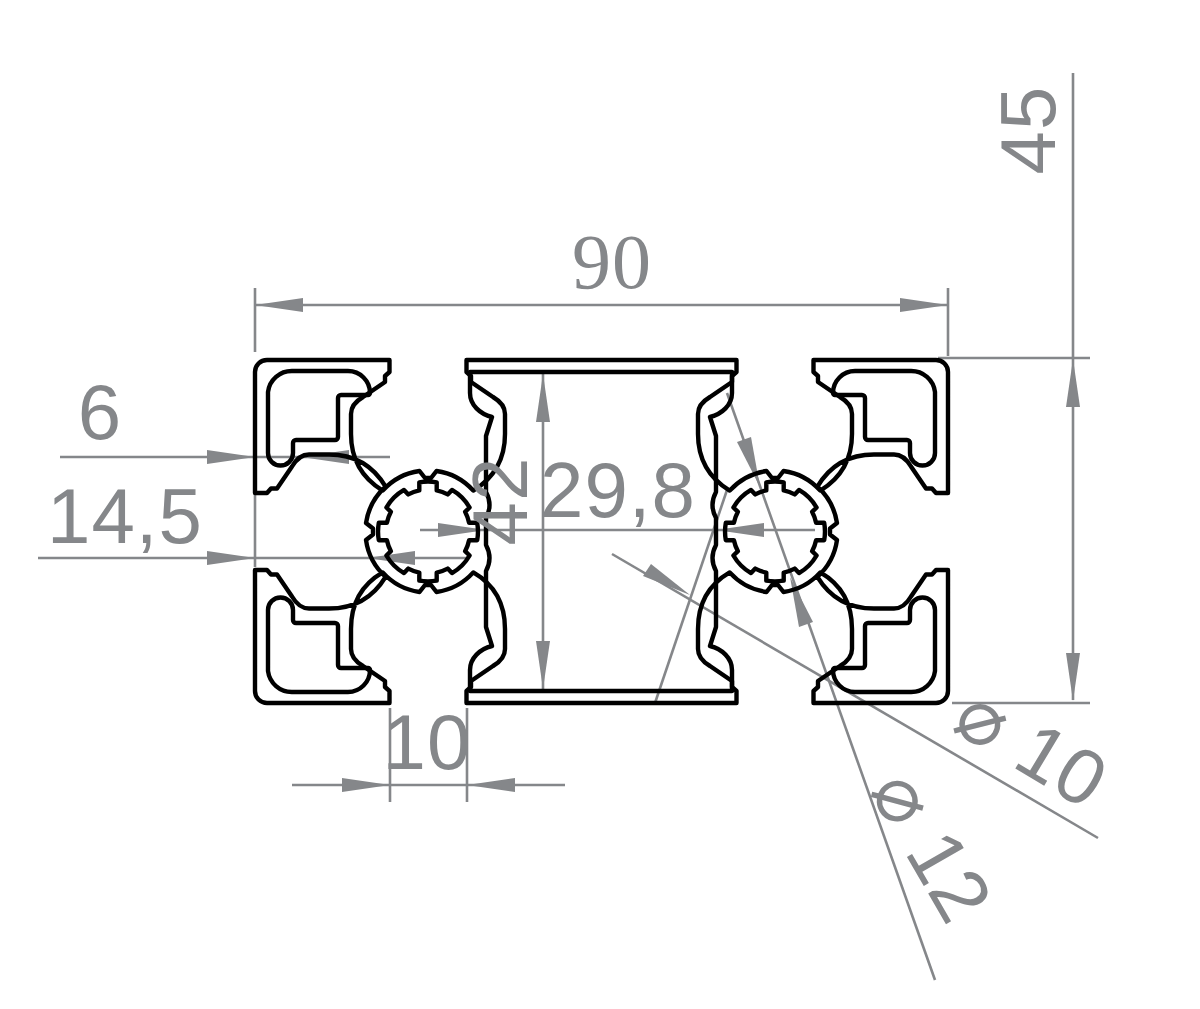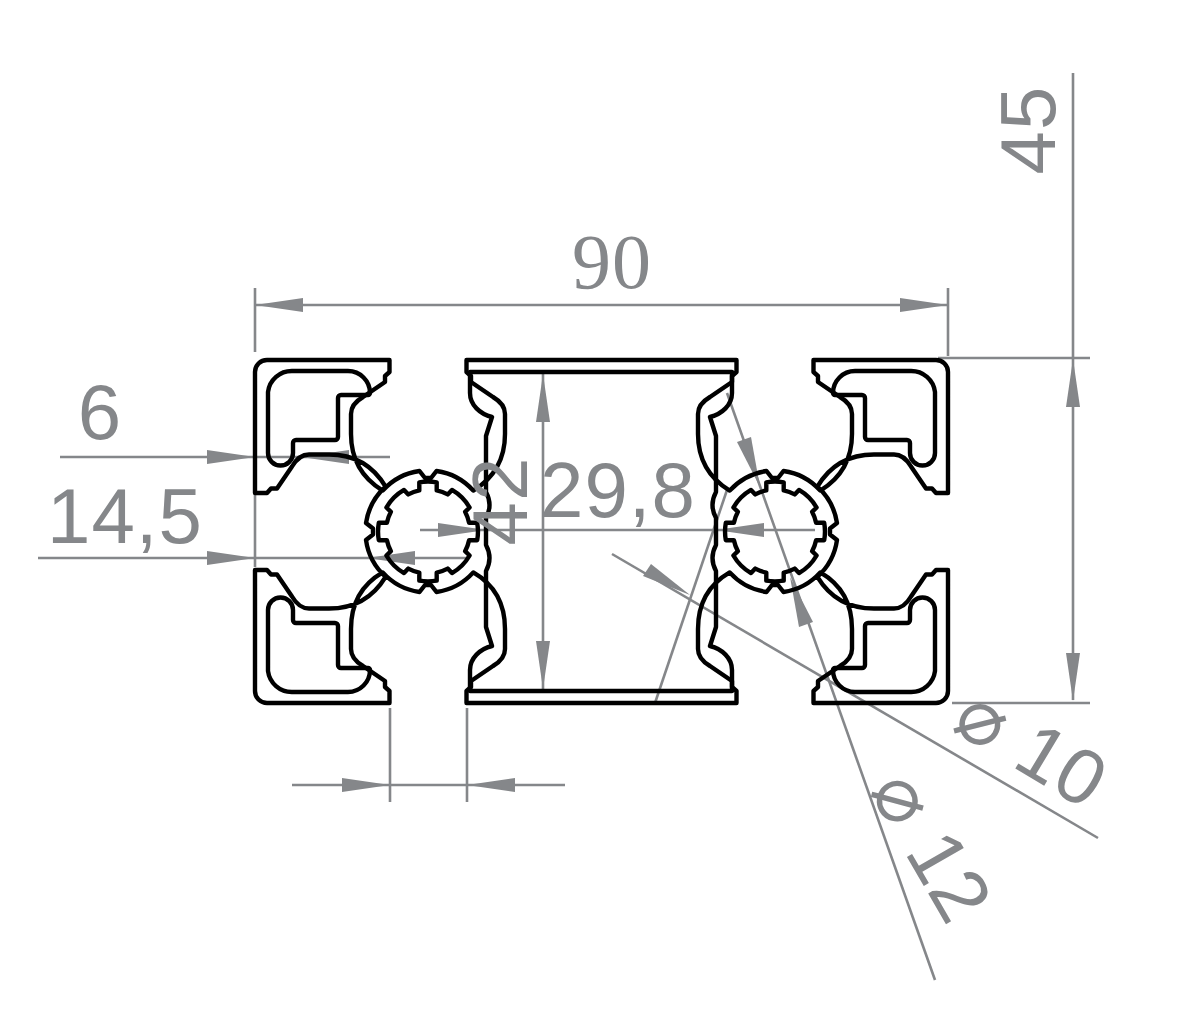--- a/index.html
+++ b/index.html
@@ -179,18 +179,19 @@
   <div class="dim-label rot-ccw" style="left:1028px;top:130px;">45</div>
 
   <div class="dim-label" style="left:100px;top:412px;">6</div>
 
   <div class="dim-label" style="left:125px;top:516px;">14,5</div>
 
   <div class="dim-label rot-ccw" style="left:500px;top:501px;">42</div>
 
   <div class="dim-label" style="left:618px;top:490px;">29,8</div>
 
+  <div class="dim-label" style="left:427px;top:742px;">10</div>
 
   <div class="dim-label rot-d10" style="left:1032px;top:747px;">⌀ 10</div>
 
   <div class="dim-label rot-d12" style="left:932px;top:846px;">⌀ 12</div>
 
 </div>
 
 </body></html>

